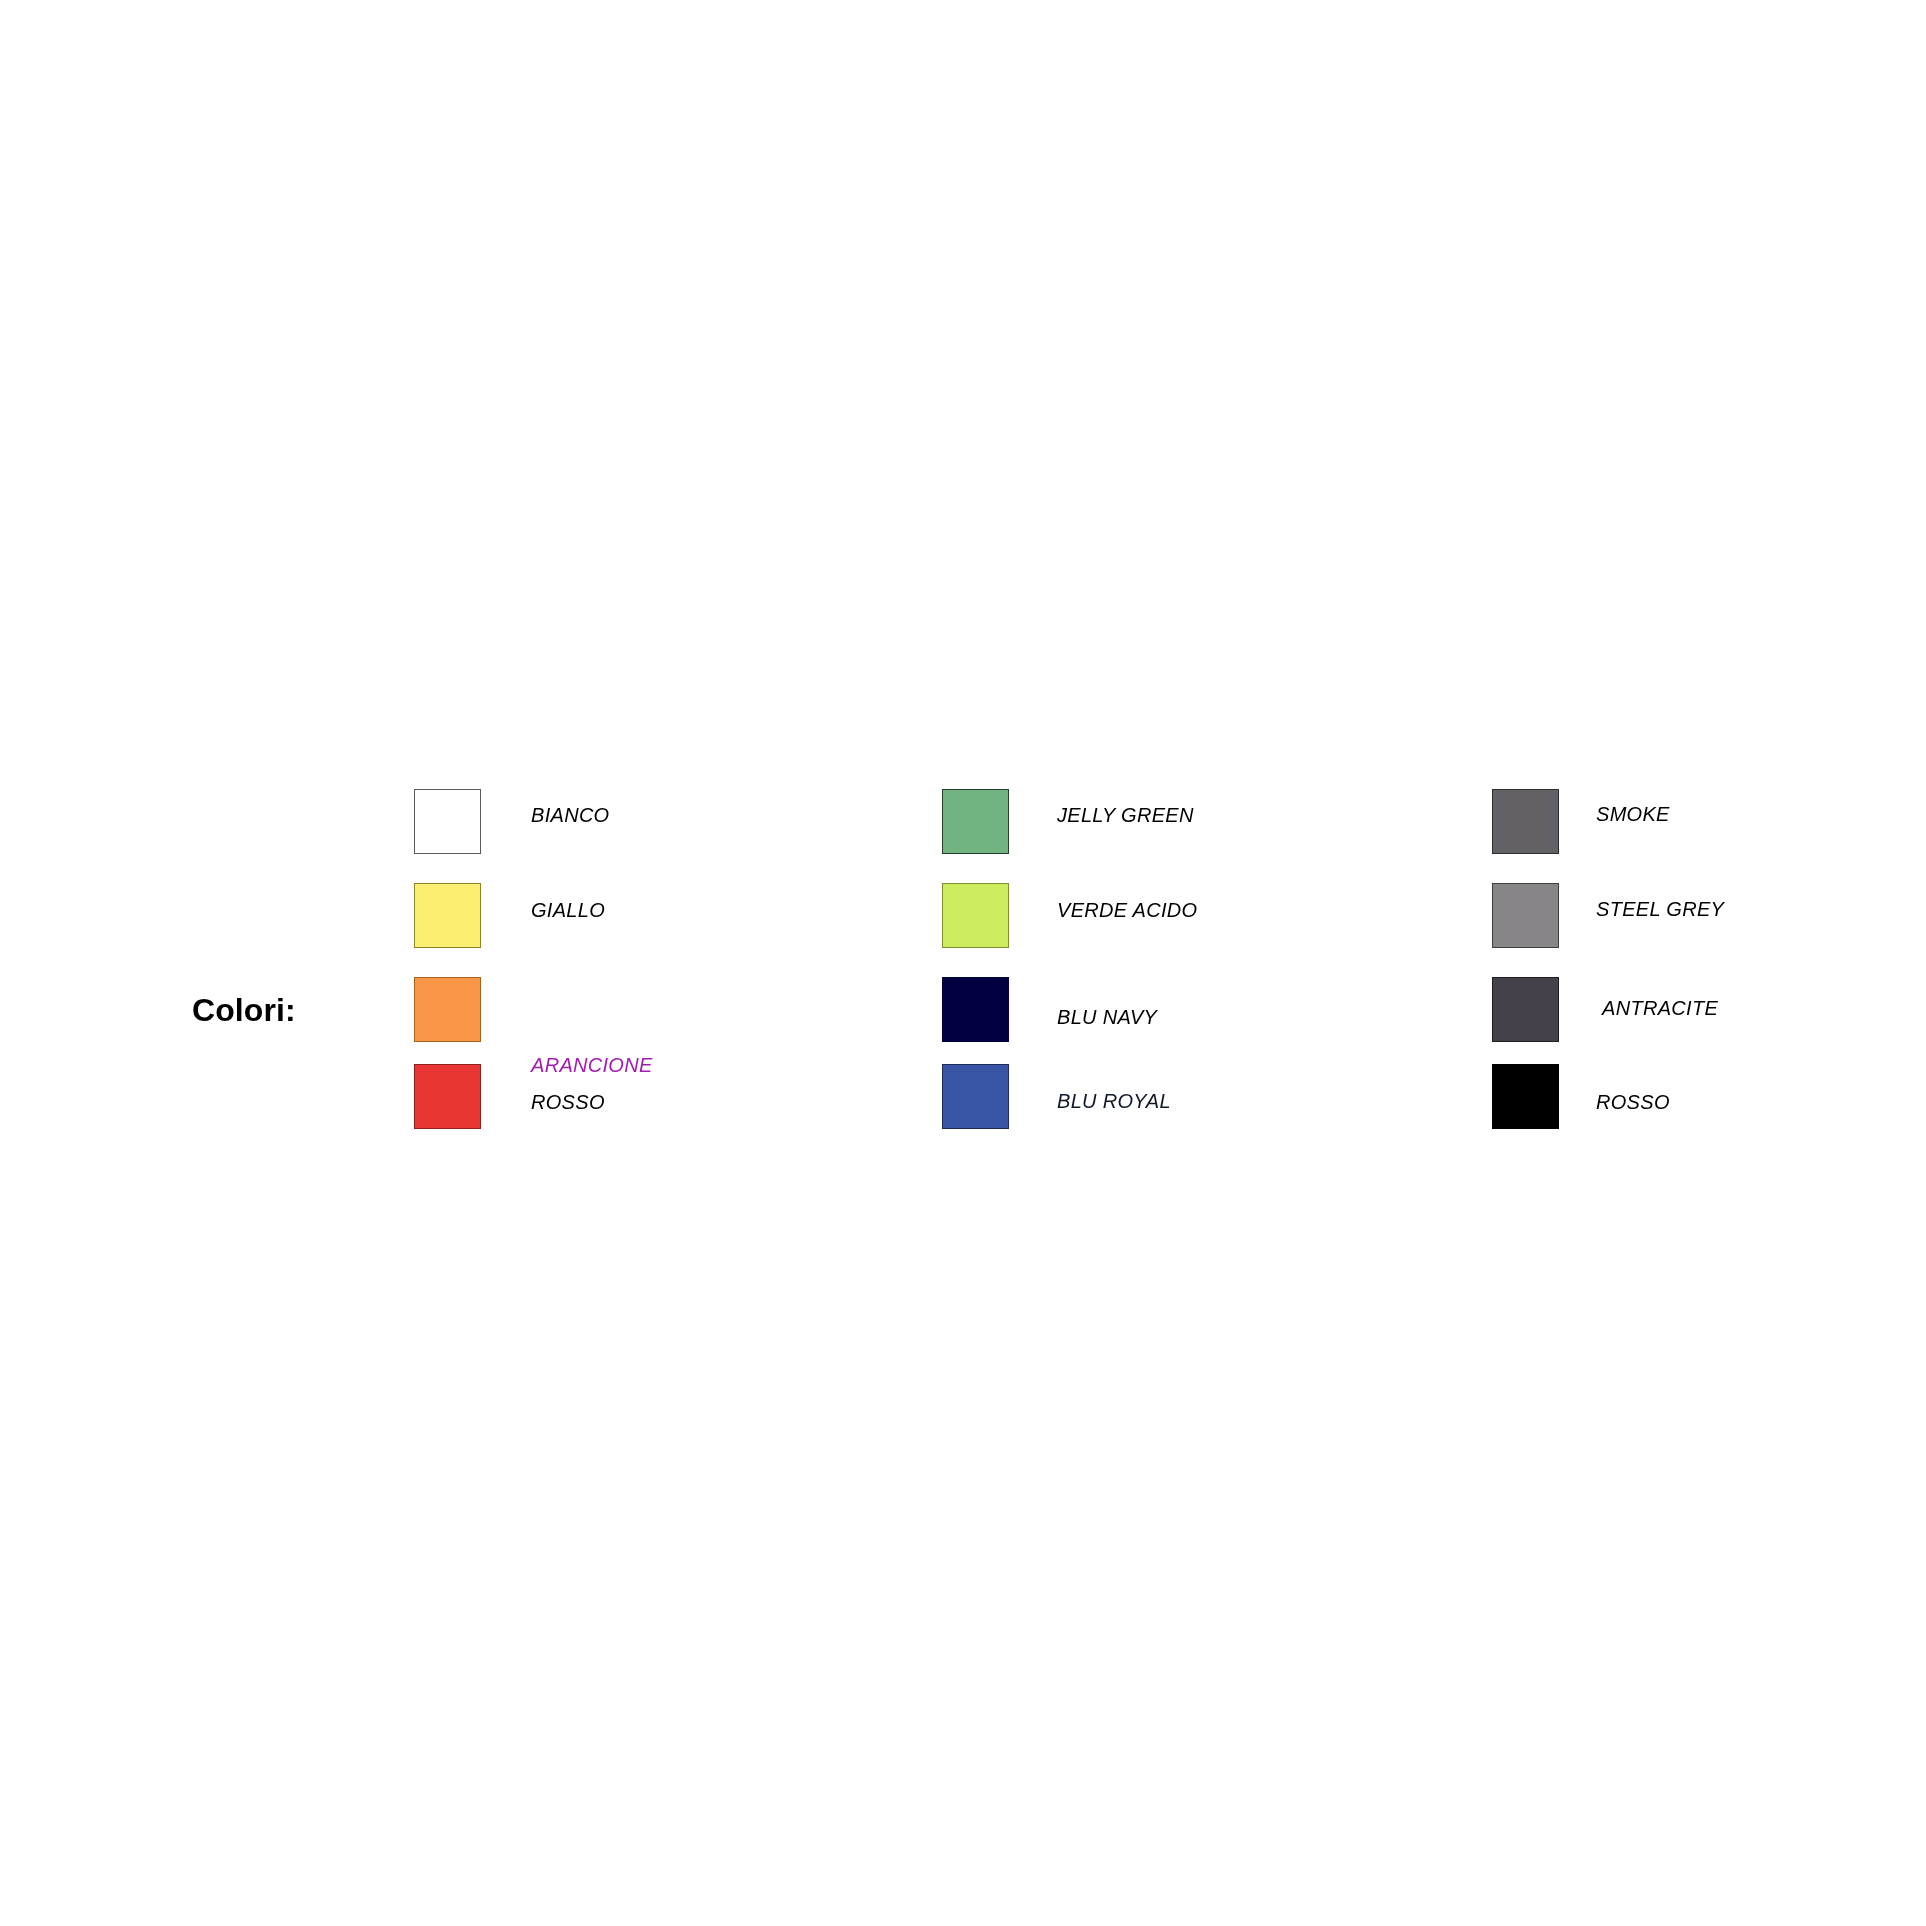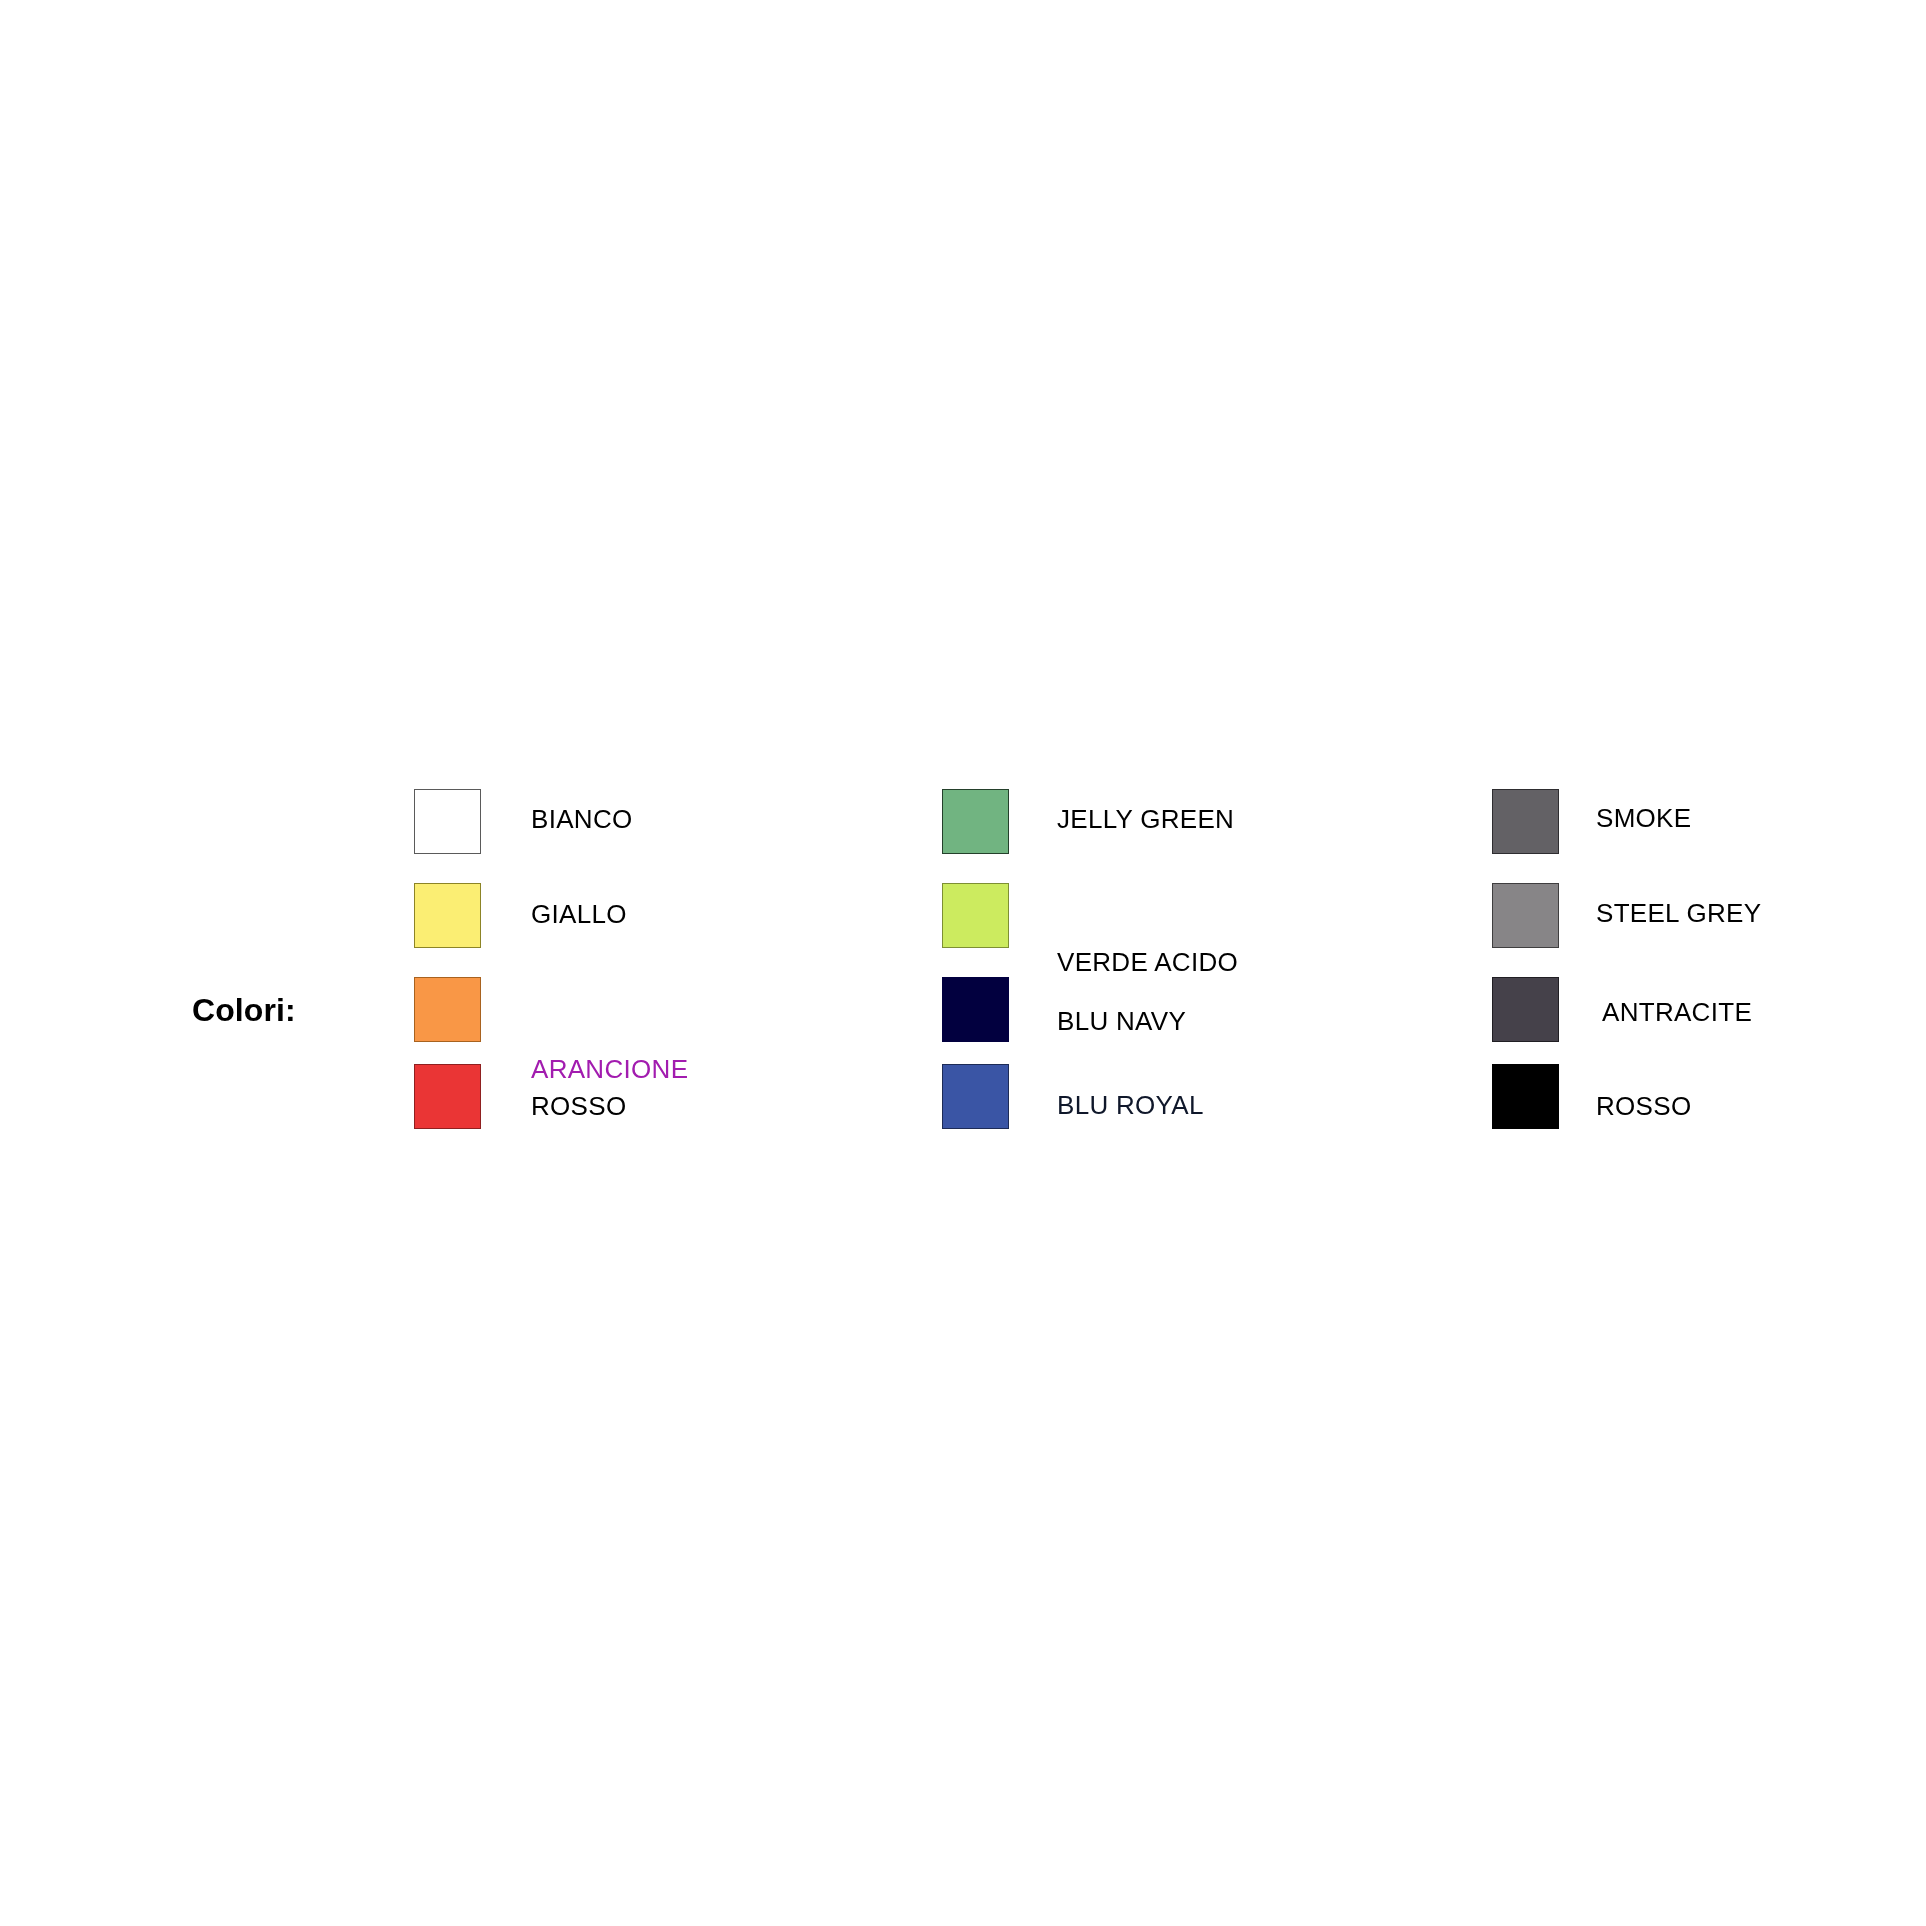--- a/index.html
+++ b/index.html
@@ -72,25 +72,26 @@
     top: 0;
     width: 67px;
     height: 65px;
     box-sizing: border-box;
     border: 1.4px solid #3a3a3a;
   }
 
   .swatch-label {
     position: absolute;
     left: 117px;
-    font-size: 26px;
+    font-size: 20px;
     font-weight: normal;
     color: #000000;
     letter-spacing: 0.3px;
     white-space: nowrap;
+    font-style: italic;
   }
 
   
   .swatch-row.row-0 .swatch-label { top: 15px; }
   .swatch-row.row-1 .swatch-label { top: 15.6px; }
   .swatch-row.row-2 .swatch-label { top: 28.5px; }
   .swatch-row.row-3 .swatch-label { top: 27px; }
 
   
   .swatch-column.col-1 .swatch-label { left: 115px; }
@@ -139,21 +140,21 @@
 
     <div class="swatch-column col-1">
 
       <div class="swatch-row row-0">
         <div class="swatch-chip" style="background: rgb(113, 180, 129); border-color: rgb(36, 64, 43);"></div>
         <div class="swatch-label" style="color: rgb(0, 0, 0);">JELLY GREEN</div>
       </div>
 
       <div class="swatch-row row-1">
         <div class="swatch-chip" style="background: rgb(204, 235, 95); border-color: rgb(125, 143, 51);"></div>
-        <div class="swatch-label" style="color: rgb(0, 0, 0); margin-top: 48px;">VERDE ACIDO</div>
+        <div class="swatch-label" style="color: rgb(0, 0, 0);">VERDE ACIDO</div>
       </div>
 
       <div class="swatch-row row-2">
         <div class="swatch-chip" style="background: rgb(2, 0, 63); border-color: rgb(2, 0, 63);"></div>
         <div class="swatch-label" style="color: rgb(0, 0, 0);">BLU NAVY</div>
       </div>
 
       <div class="swatch-row row-3">
         <div class="swatch-chip" style="background: rgb(58, 85, 165); border-color: rgb(29, 43, 86);"></div>
         <div class="swatch-label" style="color: #0f172a;">BLU ROYAL</div>

